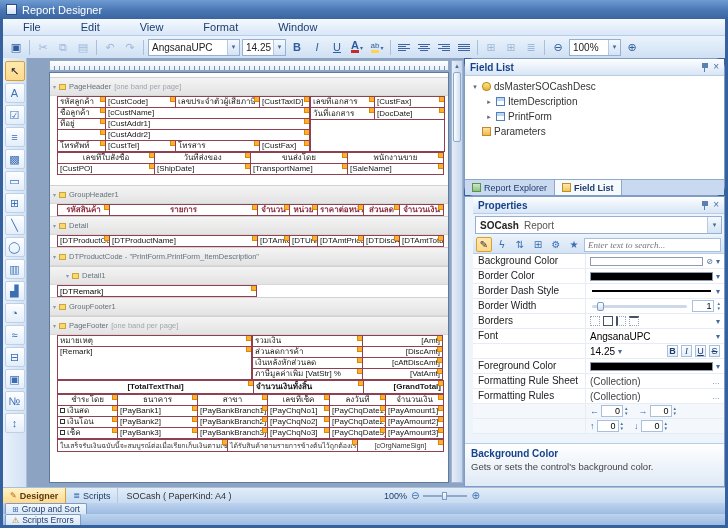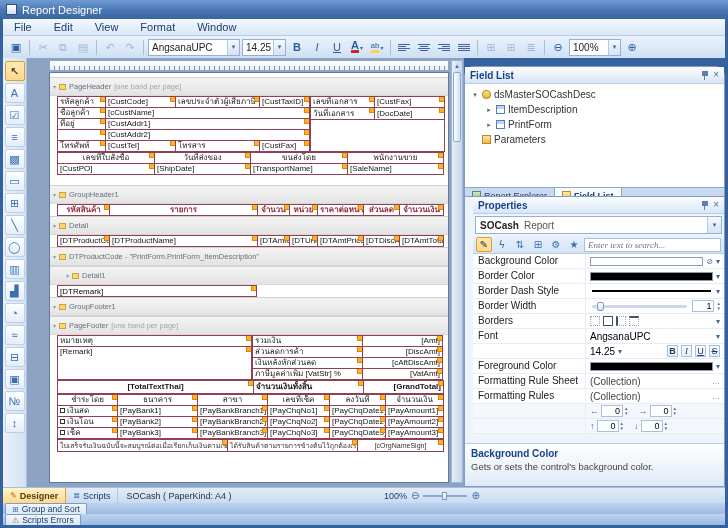--- a/index.html
+++ b/index.html
@@ -8,21 +8,21 @@
   .window { position:relative; width:728px; height:528px; background:#35619f; overflow:hidden; }
 
   
   .titlebar { position:absolute; left:0; top:0; width:728px; height:19px;
     background:linear-gradient(#6f9bd2,#4a77b4 55%,#3a649f); color:#fff; font-size:11px;
     display:flex; align-items:center; gap:5px; padding-left:6px; }
   .appic { width:11px; height:11px; background:linear-gradient(#fff,#cfe0f3); border:1px solid #2a4f86; }
   .menubar { position:absolute; left:3px; top:19px; width:722px; height:17px;
     background:linear-gradient(#f4f9fe,#d9e7f7); border-bottom:1px solid #b9cde7;
     display:flex; align-items:center; font-size:11px; color:#1e3c6e; }
-  .menu-item { padding:1px 11px; }
+  .menu-item { padding:1px 20px; }
   .toolbar { position:absolute; left:3px; top:36px; width:722px; height:22px;
     background:linear-gradient(#eaf3fc,#cfe0f3); display:flex; align-items:center; gap:2px; padding:0 4px; }
   .tb { width:18px; height:18px; display:flex; align-items:center; justify-content:center;
     color:#2e5c9e; font-size:11px; border-radius:2px; }
   .tb.dis { opacity:.35; }
   .tb .mini { font-size:6px; margin-left:1px; color:#44699c; }
   .sep { width:1px; height:15px; background:#aabfdc; margin:0 2px; }
   .combo { background:#fff; border:1px solid #96b0d4; height:17px; display:flex; align-items:center;
     font-size:10px; color:#222; padding-left:3px; }
   .combo .arr { margin-left:auto; width:12px; height:100%; background:linear-gradient(#f5f9fe,#d4e3f4);
@@ -81,21 +81,21 @@
   table.rt td.r { text-align:right; }
   table.rt td.hd { color:#8a2b3f; font-weight:bold; text-align:center; }
   table.rt td.b { font-weight:bold; } .gap10 { height:10px; } .gap4 { height:4px; }
   .remark-line { height:12px; width:200px; border:1px solid #8f4152; font-size:8px; padding:0 2px; margin-left:7px; line-height:11px; }
   .cb { display:inline-block; width:5px; height:5px; border:1px solid #333; margin-right:2px; vertical-align:middle; background:#fff; }
   .pf-top { display:flex; }
   .notes td { font-size:7px; color:#333; }
 
   
   .panel { position:absolute; background:#eef4fb; border:1px solid #7e9cc4; }
-  .fieldlist { left:464px; top:66px; width:261px; height:138px;border-radius:10px; }
+  .fieldlist { left:464px; top:58px; width:261px; height:138px;border-radius:10px; }
   .props { left:464px; top:196px; width:261px; height:291px;padding-left:8px; }
   .phead { height:17px; background:linear-gradient(#fdfeff,#d7e5f5); border-bottom:1px solid #b9cde7;
     display:flex; align-items:center; padding:0 5px; font-size:10px; font-weight:bold; color:#15428b; }
   .phead .hsp { margin-left:auto; display:flex; align-items:center; gap:5px; font-weight:normal; color:#4a6fa5; }
   .pinic { position:relative; width:6px; height:9px; }
   .pinic::before { content:""; position:absolute; top:0; left:0; width:6px; height:5px; background:#5b7fb0; }
   .pinic::after { content:""; position:absolute; top:5px; left:2px; width:1px; height:4px; background:#5b7fb0; }
   .xic { font-size:10px; line-height:10px; }
   .tree { background:#fff; height:105px; padding:3px 2px; font-size:10px; color:#333; }
   .trow { display:flex; align-items:center; gap:3px; height:15px; padding-left:4px; }

